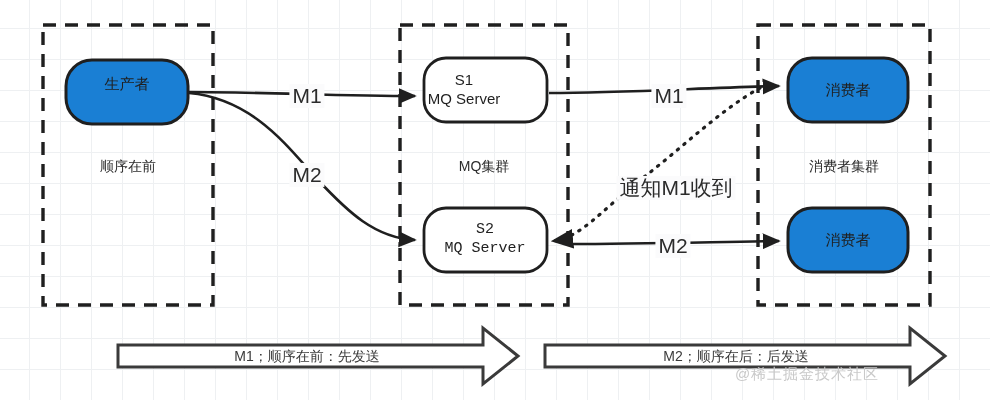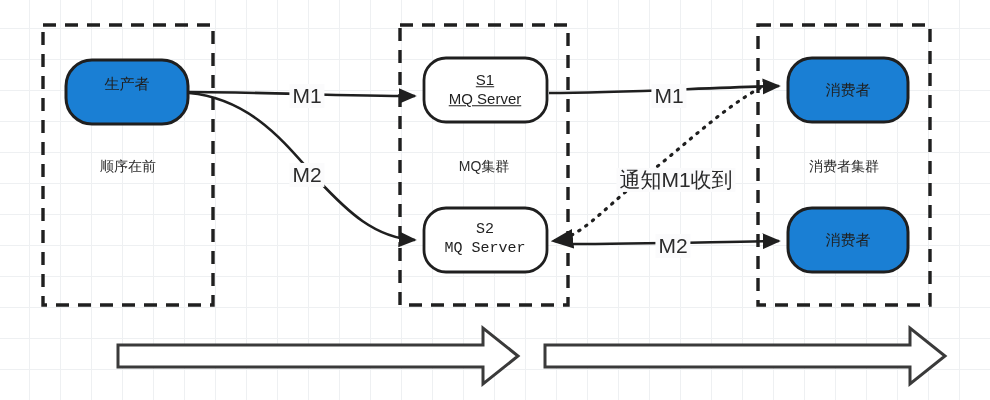--- a/index.html
+++ b/index.html
@@ -101,21 +101,21 @@
     </g>
 
     <g fill="#ffffff" stroke="#3a3a3a" stroke-width="3">
       <path d="M 118 345 L 483 345 L 483 328 L 518 356 L 483 384 L 483 367 L 118 367 Z"></path>
       <path d="M 545 345 L 910 345 L 910 328 L 945 356 L 910 384 L 910 367 L 545 367 Z"></path>
     </g>
   </svg>
 
   <div class="lbl ctr node-label" style="left:127px; top:84px;">生产者</div>
 
-  <div class="lbl ctr node-label two-line" style="left:485px; top:90px;text-decoration:underline;">
+  <div class="lbl ctr node-label two-line" style="left:464px; top:90px;">
     <div>S1</div>
     <div>MQ Server</div>
   </div>
 
   <div class="lbl ctr node-label two-line" style="left:485px; top:240px;font-family:Liberation Mono, monospace;">
     <div>S2</div>
     <div>MQ Server</div>
   </div>
 
   <div class="lbl ctr node-label" style="left:848px; top:90px;">消费者</div>
@@ -123,17 +123,20 @@
   <div class="lbl ctr node-label" style="left:848px; top:240px;">消费者</div>
 
   <div class="lbl ctr cluster-label" style="left:128px; top:166px;">顺序在前</div>
   <div class="lbl ctr cluster-label" style="left:484px; top:166px;">MQ集群</div>
   <div class="lbl ctr cluster-label" style="left:844px; top:166px;">消费者集群</div>
 
   <div class="lbl ctr edge-label" style="left:307px; top:96px;">M1</div>
   <div class="lbl ctr edge-label" style="left:307px; top:175px;">M2</div>
   <div class="lbl ctr edge-label" style="left:669px; top:96px;">M1</div>
   <div class="lbl ctr edge-label" style="left:673px; top:246px;">M2</div>
-  <div class="lbl ctr edge-label" style="left:676px; top:180px;">通知M1收到</div>
+  <div class="lbl ctr edge-label" style="left:676px; top:188px;">通知M1收到</div>
 
+  <div class="lbl ctr banner-label" style="left:307px; top:356px;">M1；顺序在前：先发送</div>
+  <div class="lbl ctr banner-label" style="left:736px; top:356px;">M2；顺序在后：后发送</div>
 
+  <div class="lbl ctr watermark" style="left:807px; top:374px;">@稀土掘金技术社区</div>
 
 </div>
 
 </body></html>

